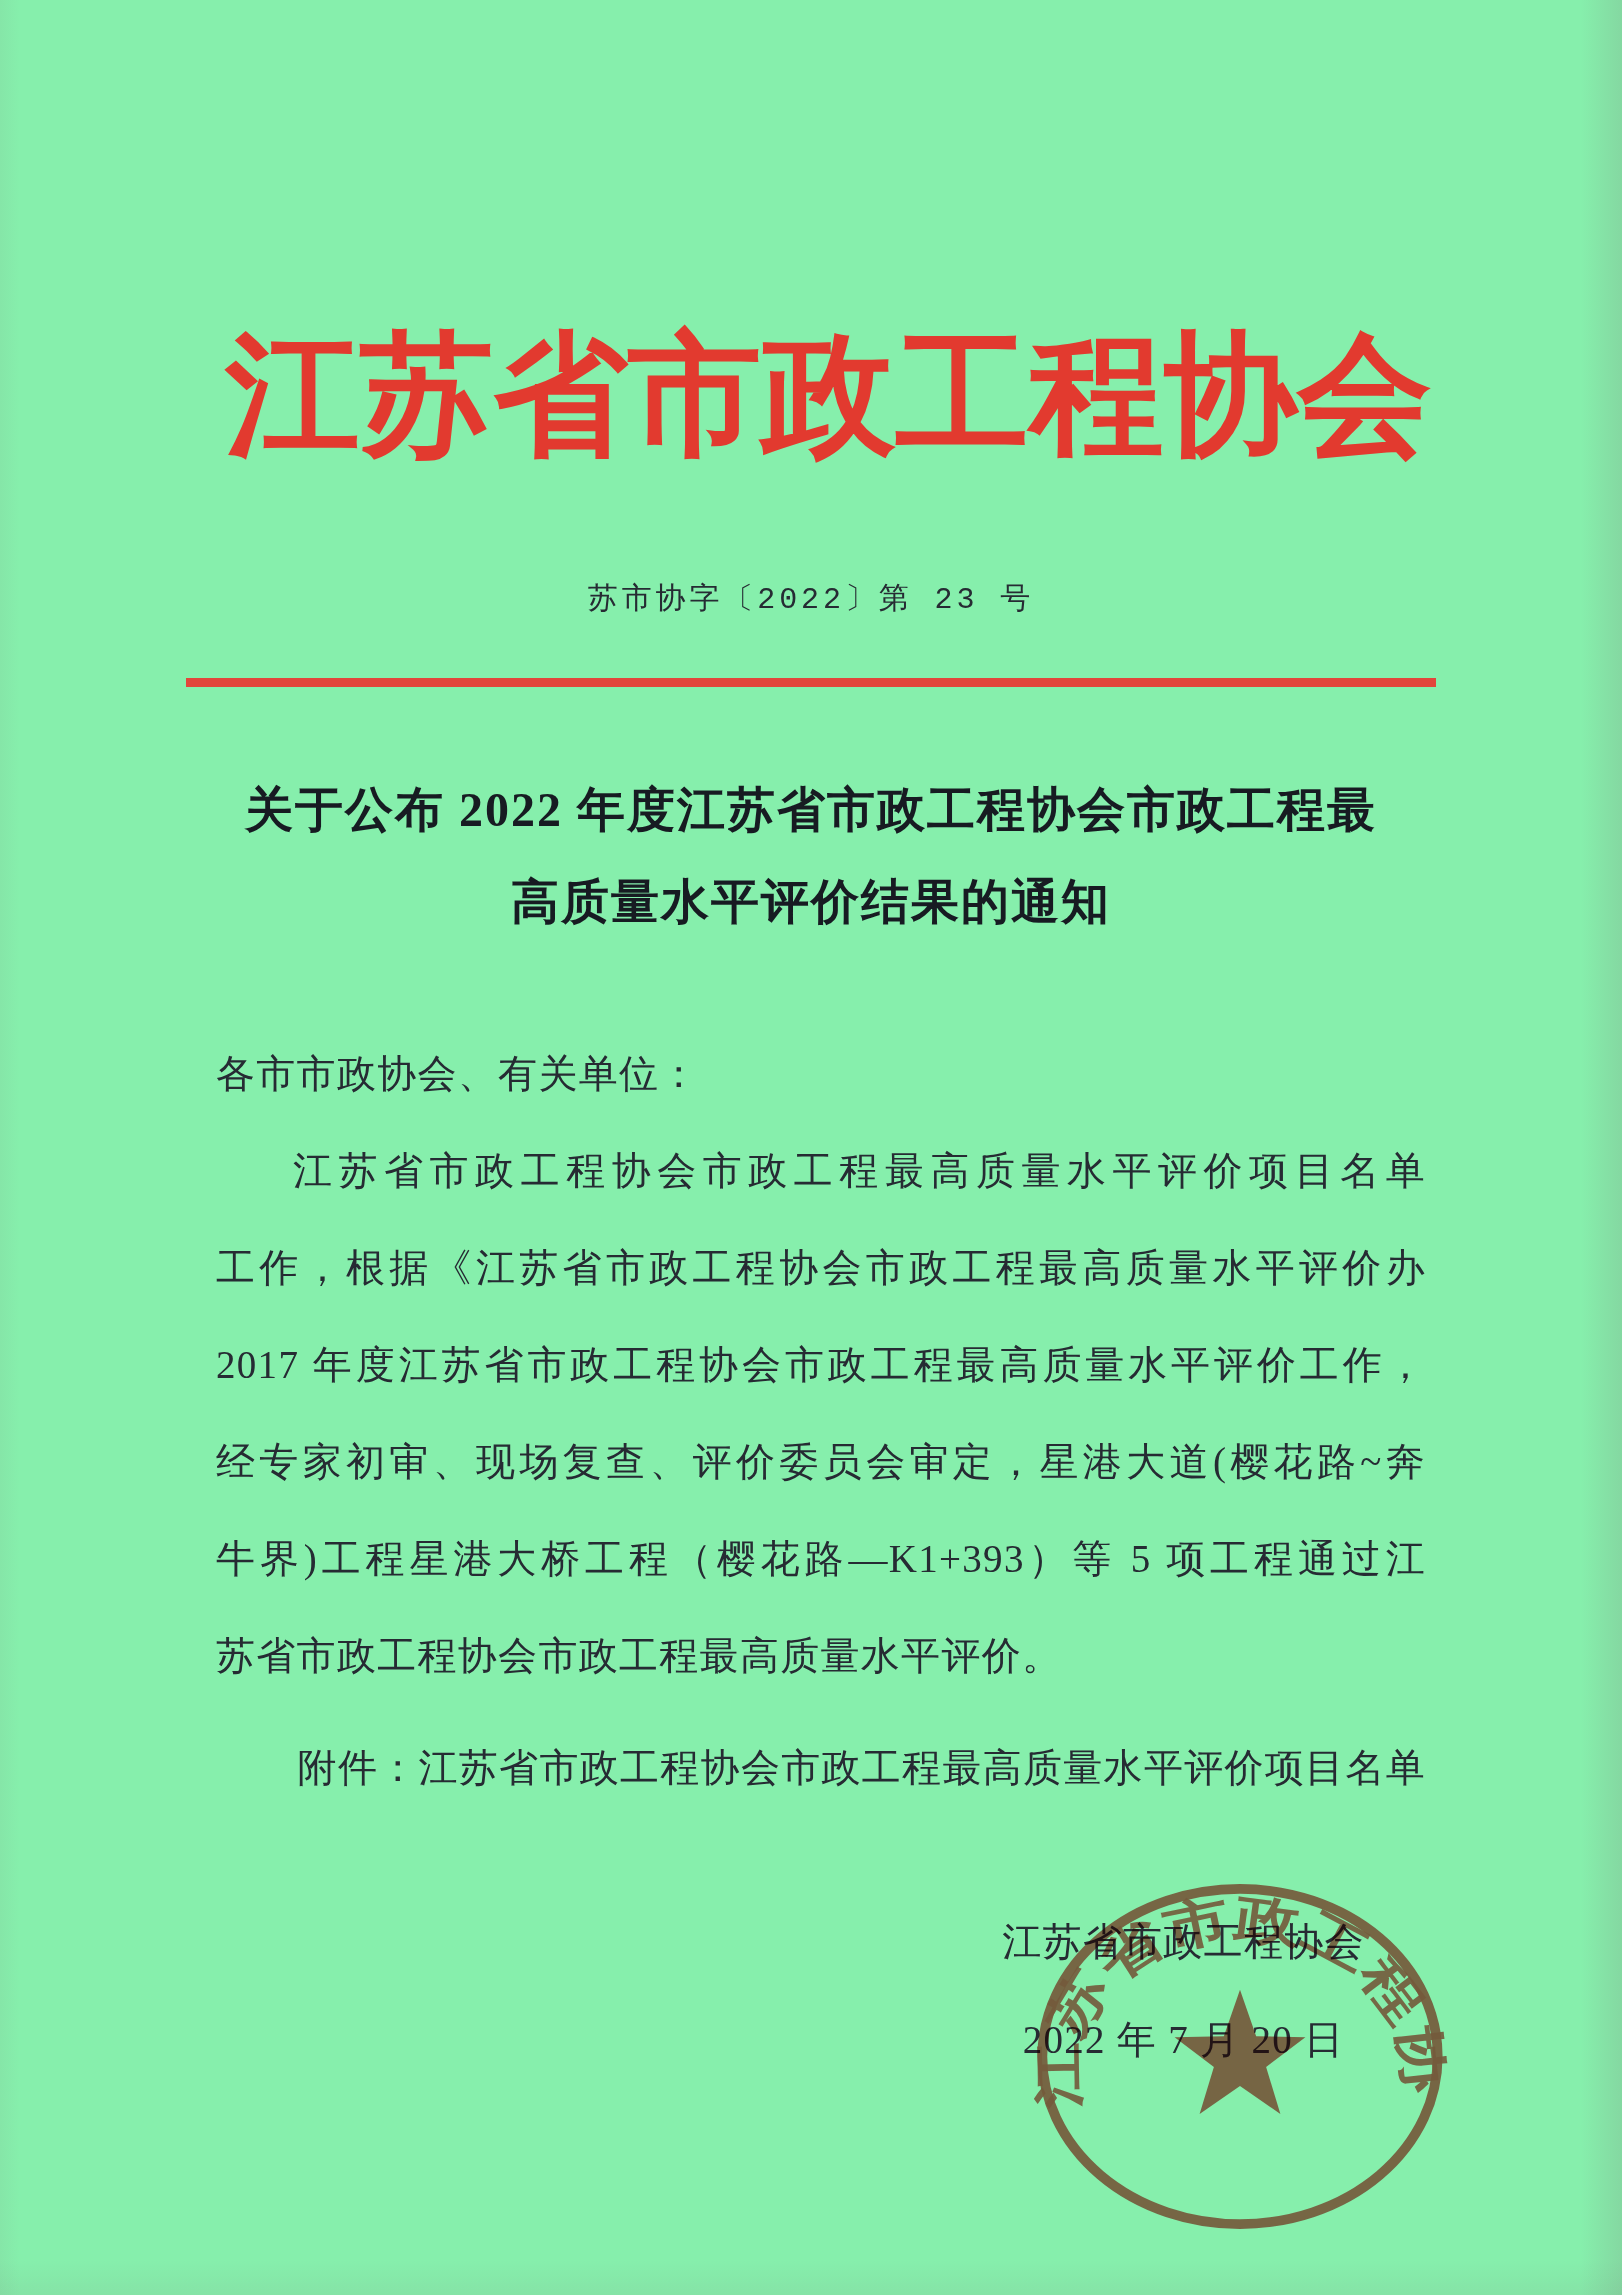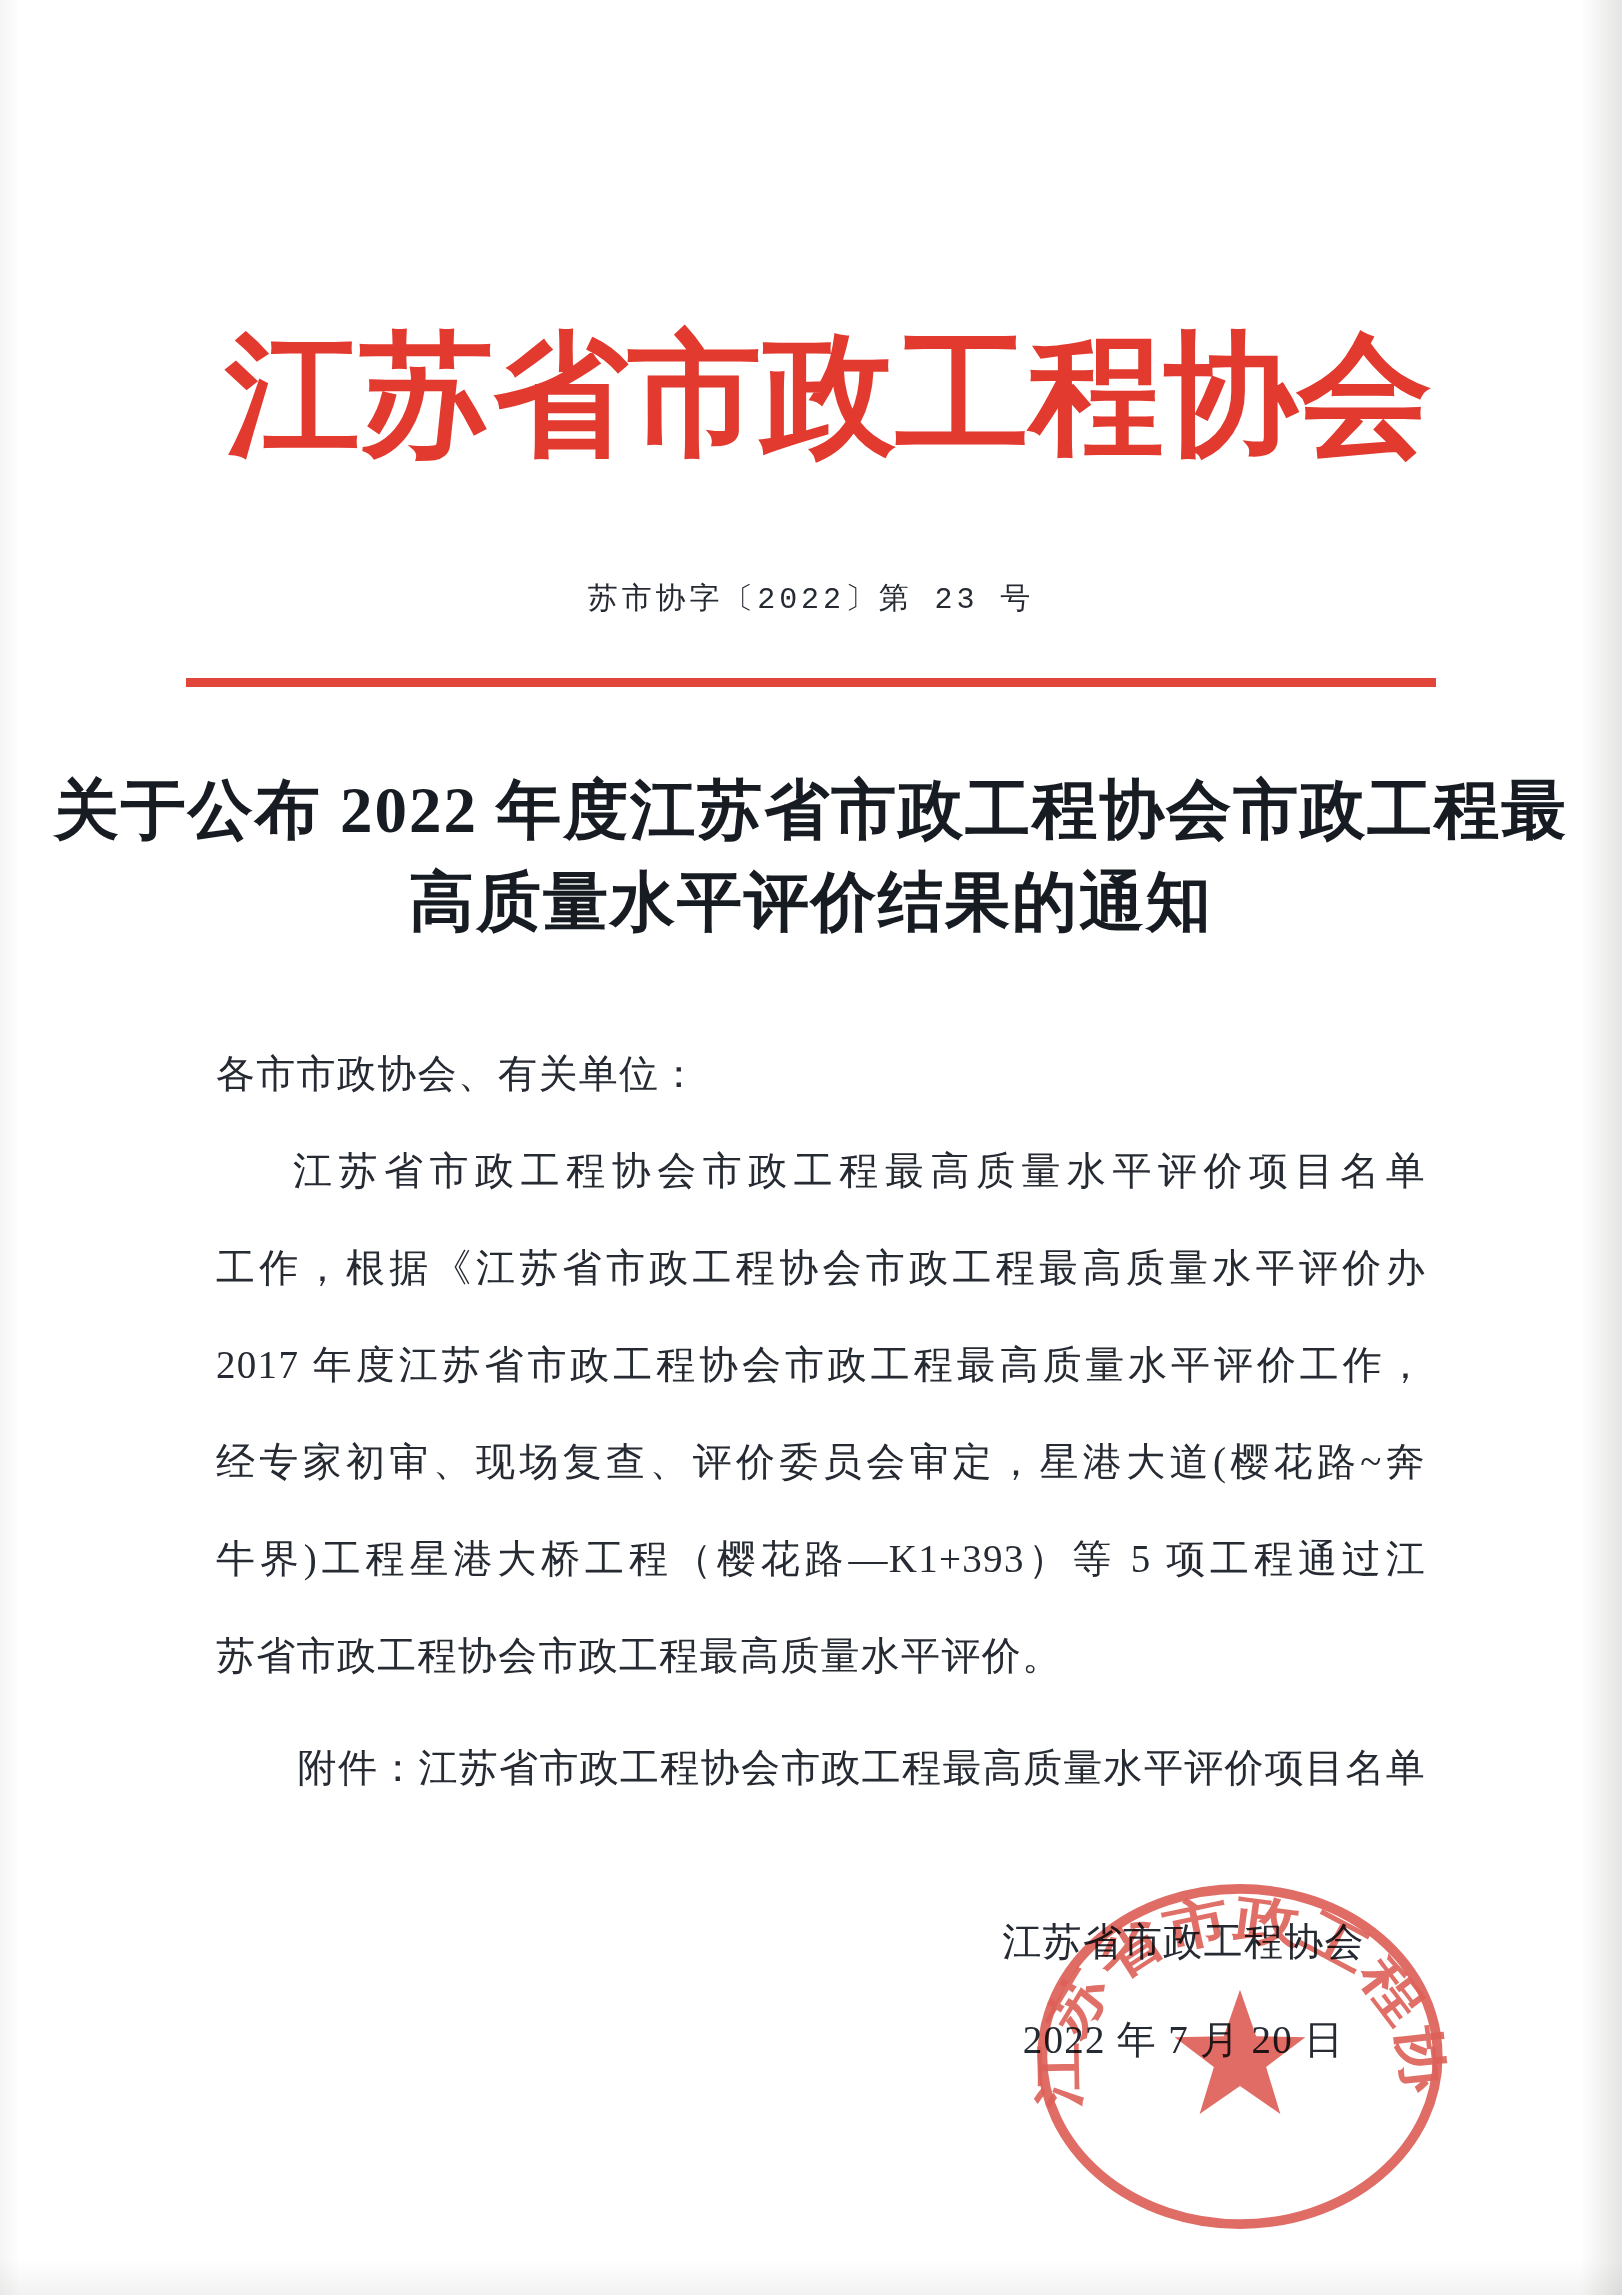--- a/index.html
+++ b/index.html
@@ -1,20 +1,20 @@
 <!DOCTYPE html>
 <html style="--letterhead-red: #e23a2f; --rule-red: #e2463b; --ink: #262b33;font-size:10.5px"><head>
 <meta charset="utf-8">
 <style>
   html,body{margin:0;padding:0;background:#e8e6e2;}
   .page{
     position:relative;
     width:1622px;height:2295px;
     margin:0 auto;
-    background:#ffffff;
+    background:#86efac;
     overflow:hidden;
     font-family:"Liberation Serif", serif;
     color:var(--ink,#262b33);
   }
   
   .scan-edge-right{position:absolute;top:0;right:0;bottom:0;width:46px;
     background:linear-gradient(to left, rgba(125,123,118,0.20), rgba(125,123,118,0) 90%);}
   .scan-edge-bottom{position:absolute;left:0;right:0;bottom:0;height:39px;
     background:linear-gradient(to top, rgba(125,123,118,0.10), rgba(125,123,118,0) 90%);}
   .scan-edge-left{position:absolute;top:0;left:0;bottom:0;width:22px;
@@ -41,21 +41,21 @@
     font-family:Liberation Mono, monospace;
   }
   .red-rule{
     width:1250px;height:9.8px;
     margin:59px auto 0 auto;
     background:var(--rule-red,#e2463b);
   }
   .notice-title{
     margin-top:77px;
     text-align:center;
-    font-size:65px;
+    font-size:48px;
     font-weight:bold;
     line-height:92px;
     letter-spacing:2px;
     color:#171b22;
   }
   .body-block{
     margin:77px 196px 0 216px;
     font-size:39px;
     letter-spacing:1.3px;
   }

